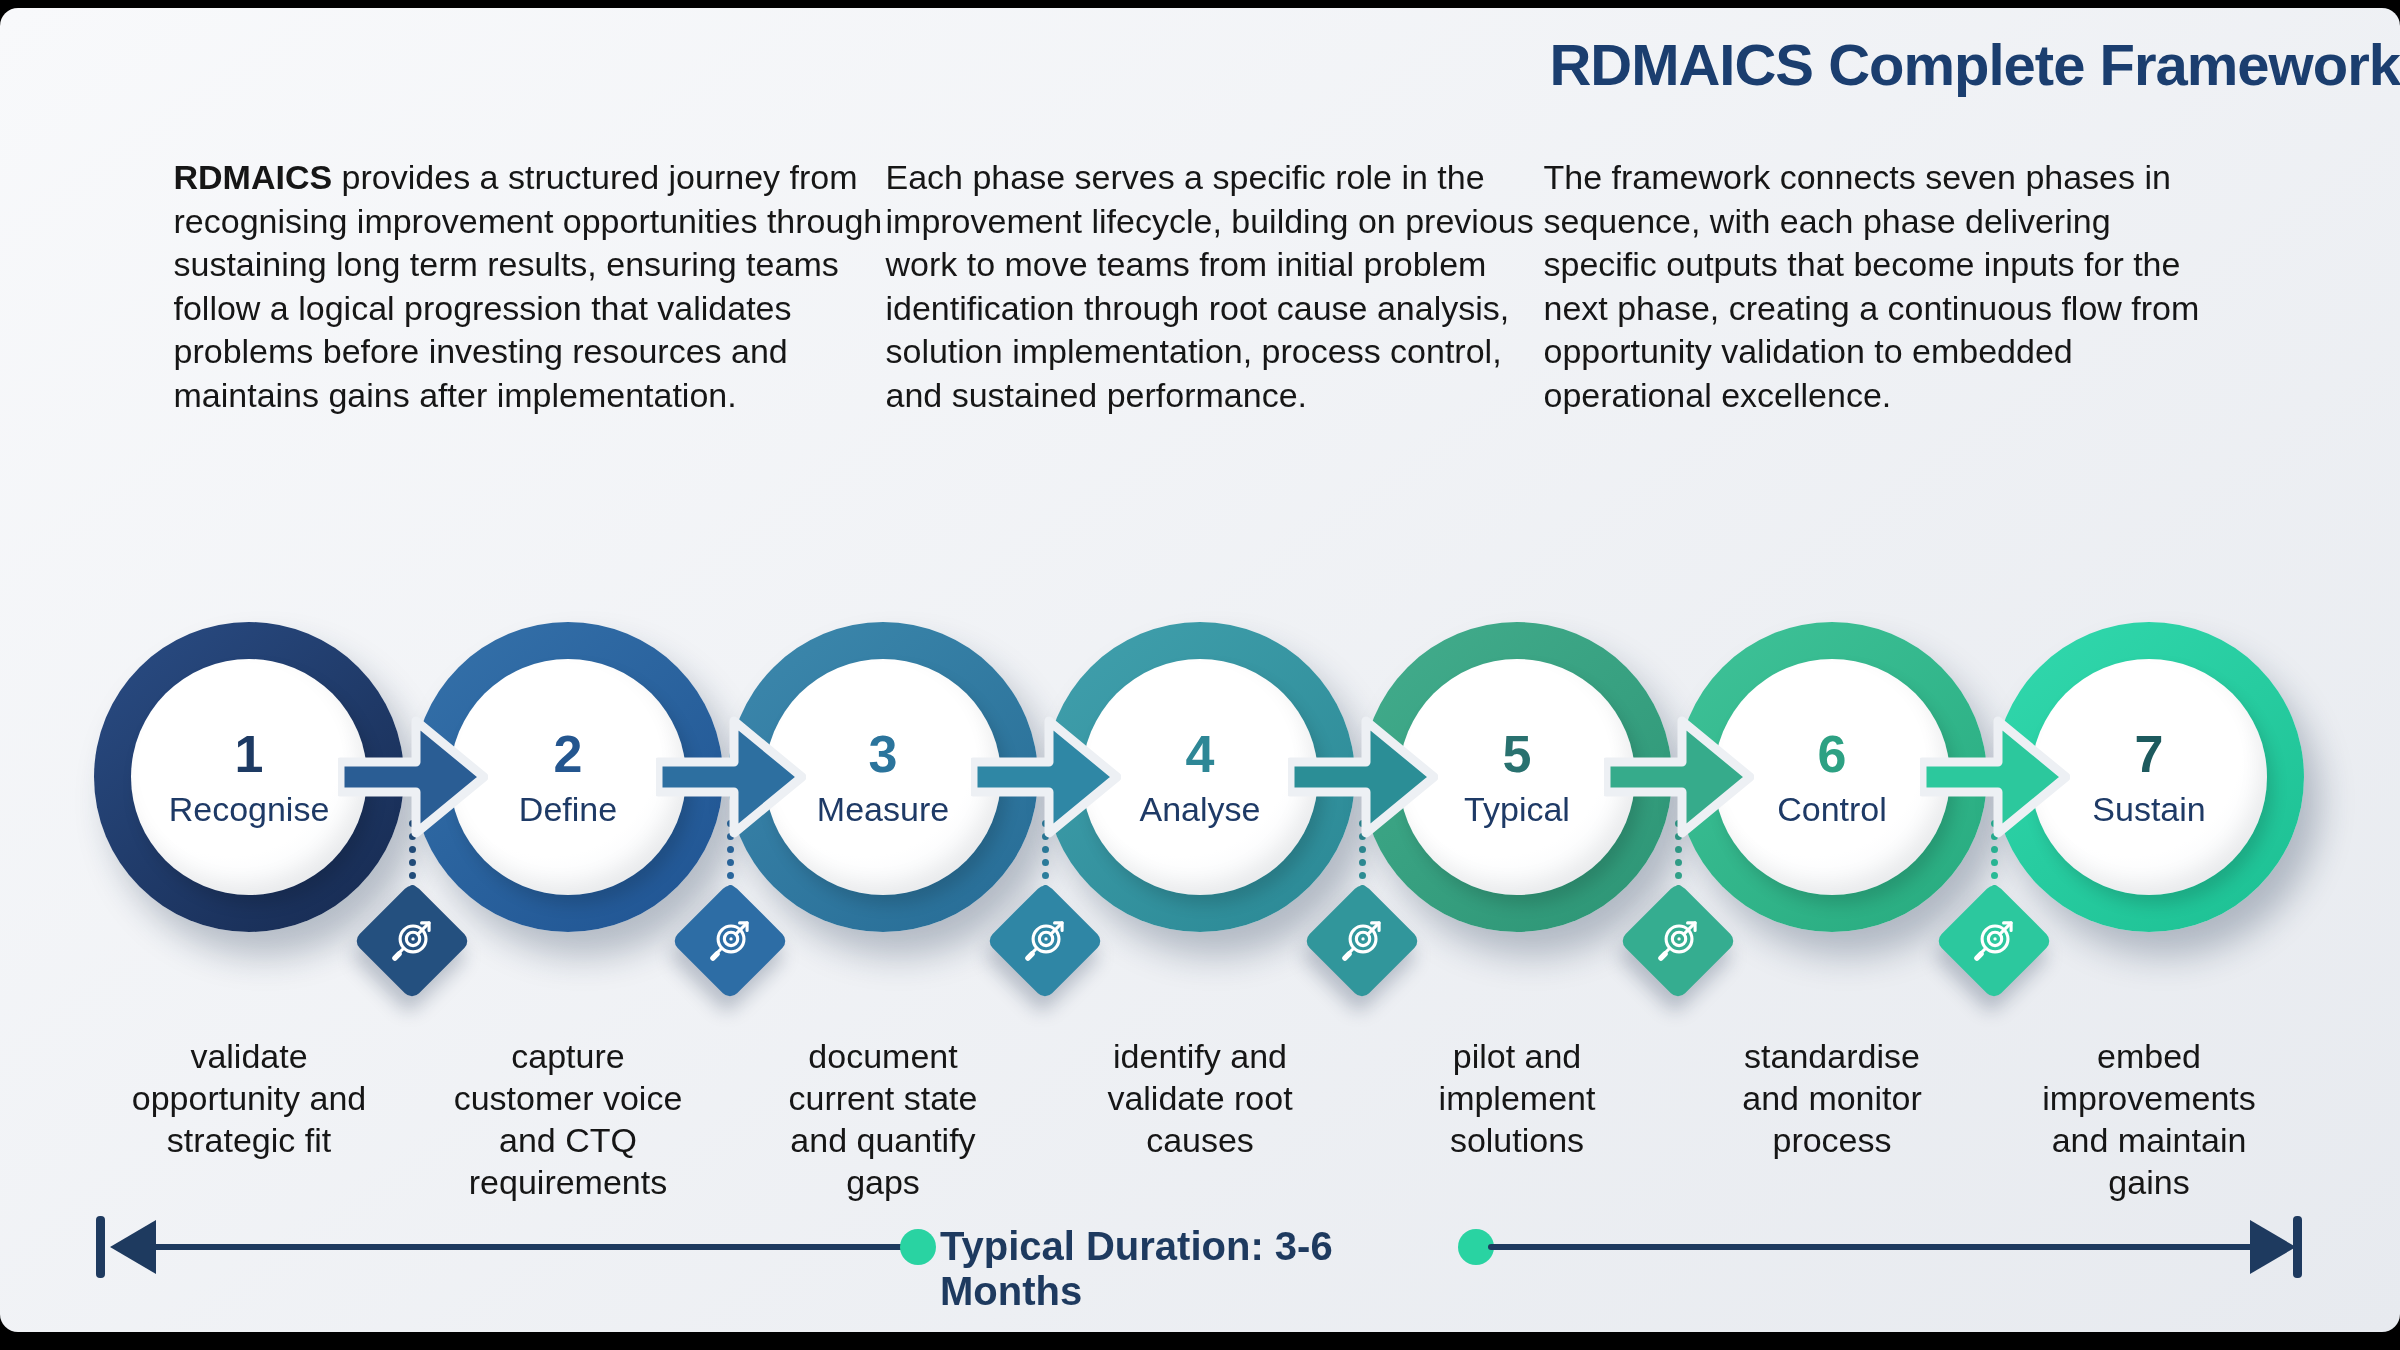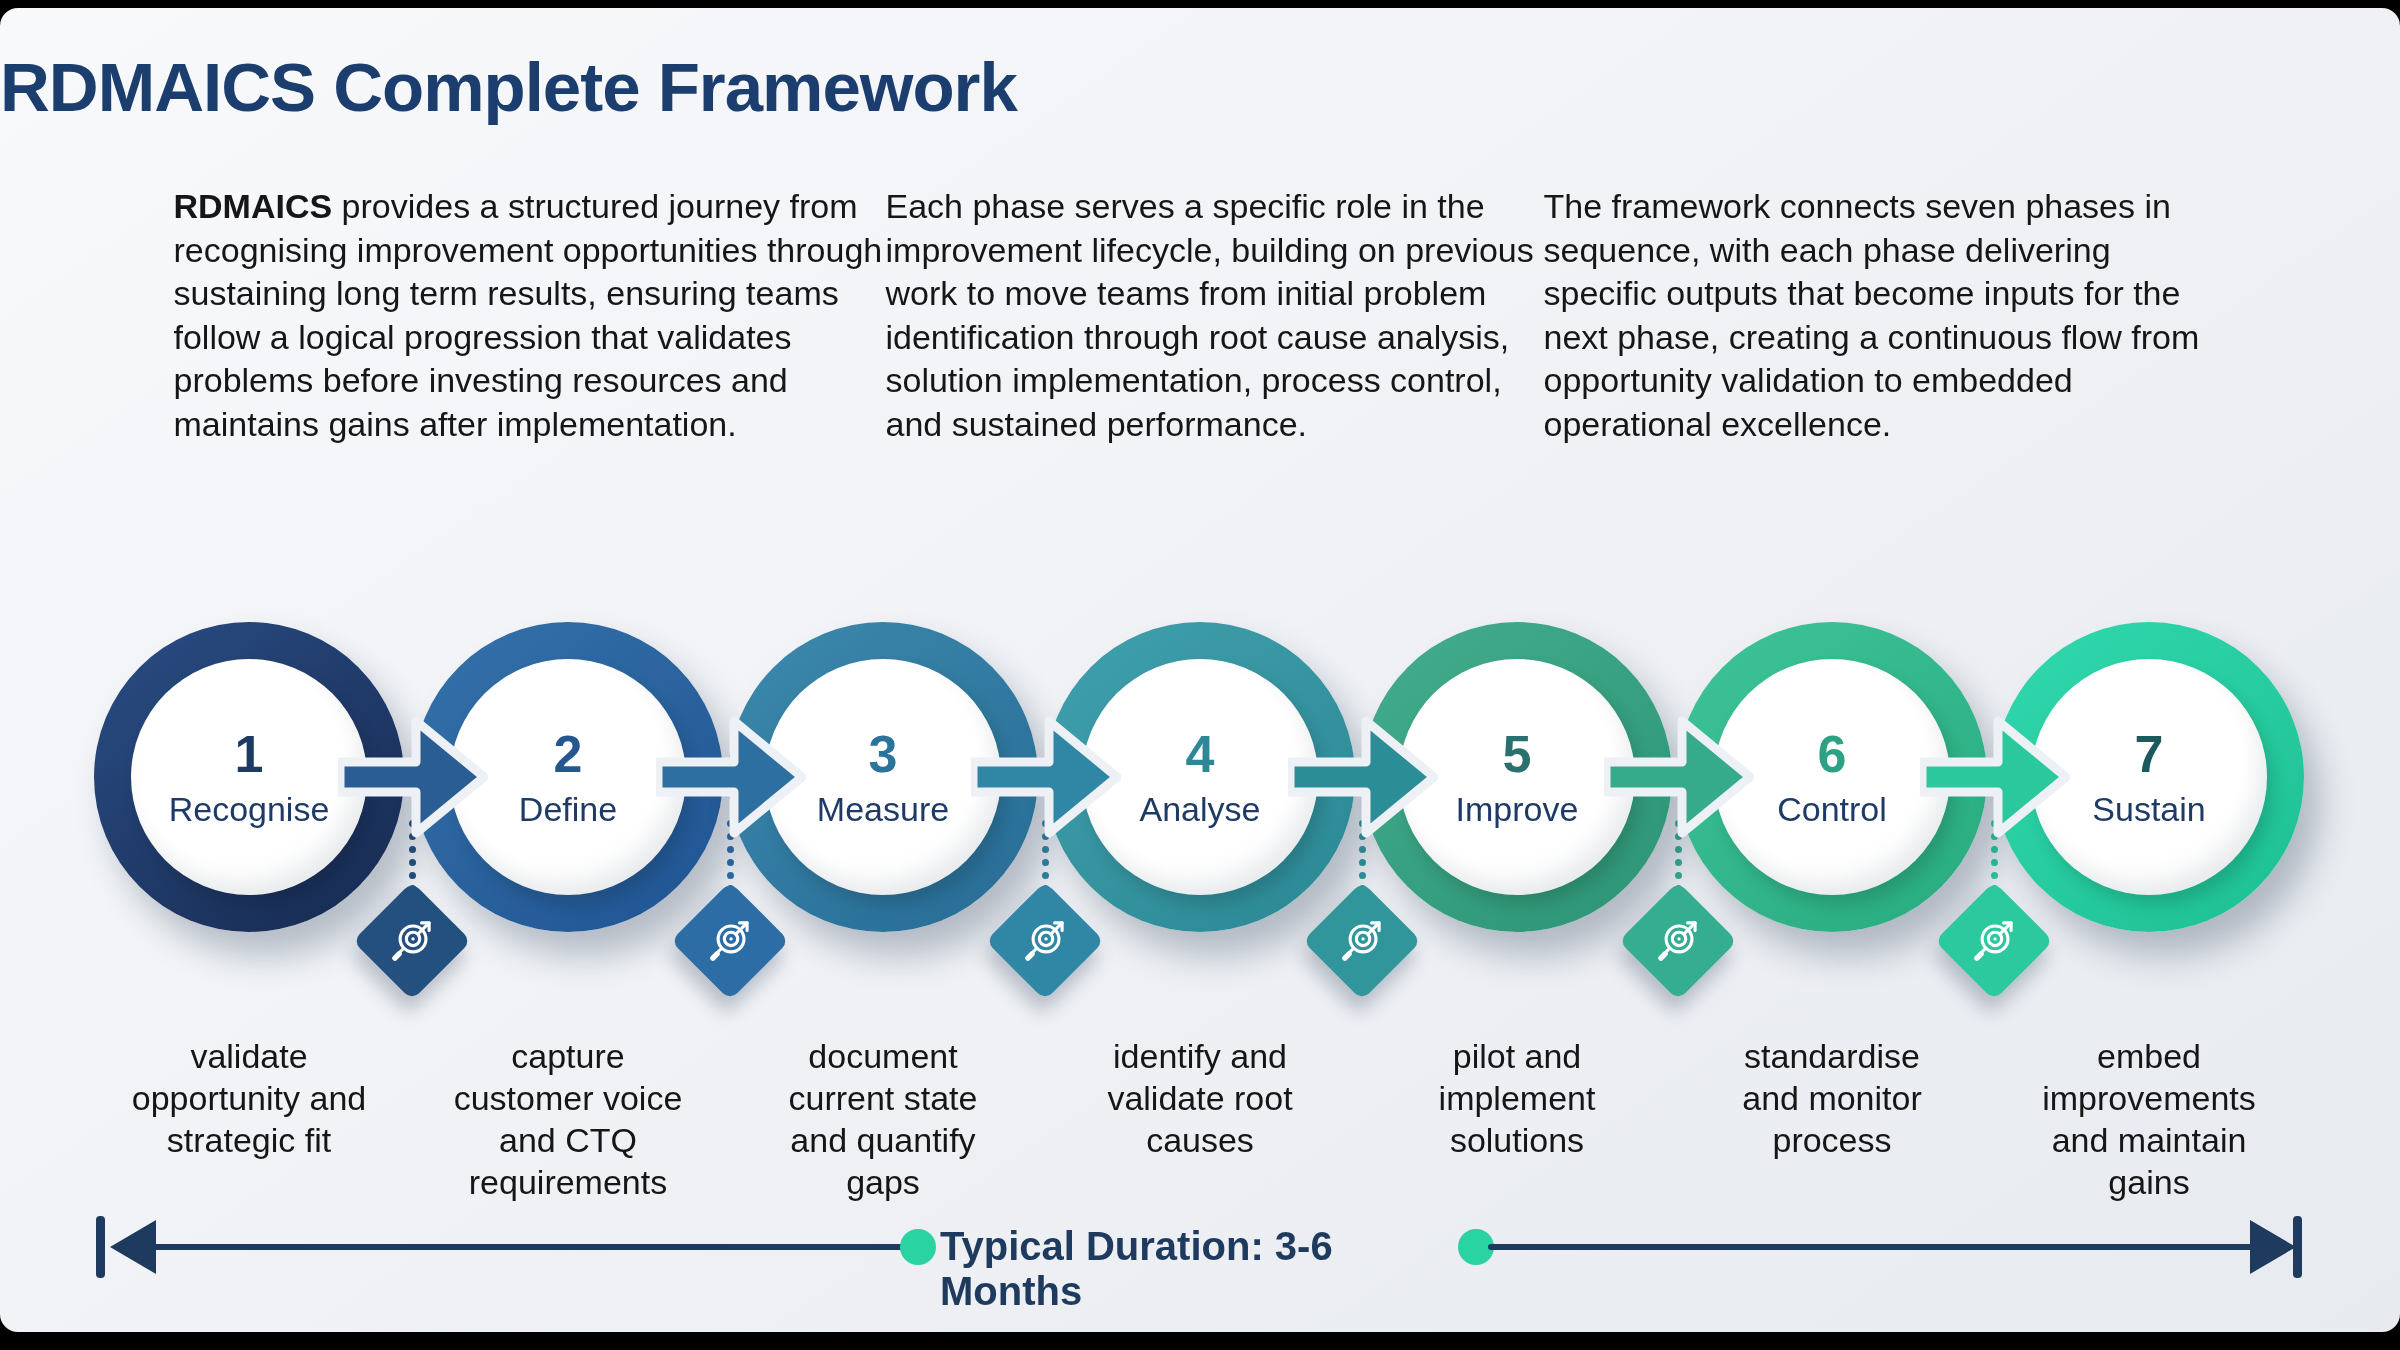--- a/index.html
+++ b/index.html
@@ -9,22 +9,22 @@
     font-family:"Liberation Sans",sans-serif;
     position:relative;overflow:hidden;
   }
   .slide{
     position:absolute;left:0;top:8px;width:2400px;height:1324px;
     border-radius:18px;
     background:linear-gradient(145deg,var(--bg1,#f8f9fb) 0%,var(--bg2,#e7eaef) 100%);
     overflow:hidden;
   }
   .title{
-    margin-top:40px;text-align:left;
-    font-size:69px;font-weight:700;letter-spacing:-1px;
+    margin-top:23px;text-align:right;
+    font-size:58px;font-weight:700;letter-spacing:-1px;
     color:var(--navy,#1b3e6f);
   }
   .intro{
     display:flex;justify-content:center;
     padding:0 110px 0 105px;margin-top:58px;
     font-size:34px;line-height:1.28;color:var(--text,#161616);
   }
   .intro .col1{width:712px;}
   .intro .col2{width:658px;}
   .intro .col3{width:678px;}
@@ -111,21 +111,21 @@
     </div>
     <div class="phase-circle" style="left: 1045px; --r1: #41a0ad; --r2: #2a8894;">
       <div class="phase-inner">
         <div class="phase-number" style="color: rgb(46, 135, 150);">4</div>
         <div class="phase-label">Analyse</div>
       </div>
     </div>
     <div class="phase-circle" style="left: 1362px; --r1: #43ad8d; --r2: #2c9474;">
       <div class="phase-inner">
         <div class="phase-number" style="color: rgb(41, 113, 111);">5</div>
-        <div class="phase-label">Improve</div>
+        <div class="phase-label">Typical</div>
       </div>
     </div>
     <div class="phase-circle" style="left: 1677px; --r1: #3fc399; --r2: #27aa7e;">
       <div class="phase-inner">
         <div class="phase-number" style="color: rgb(45, 161, 131);">6</div>
         <div class="phase-label">Control</div>
       </div>
     </div>
     <div class="phase-circle" style="left: 1994px; --r1: #32d9ae; --r2: #1cbf92;">
       <div class="phase-inner">

